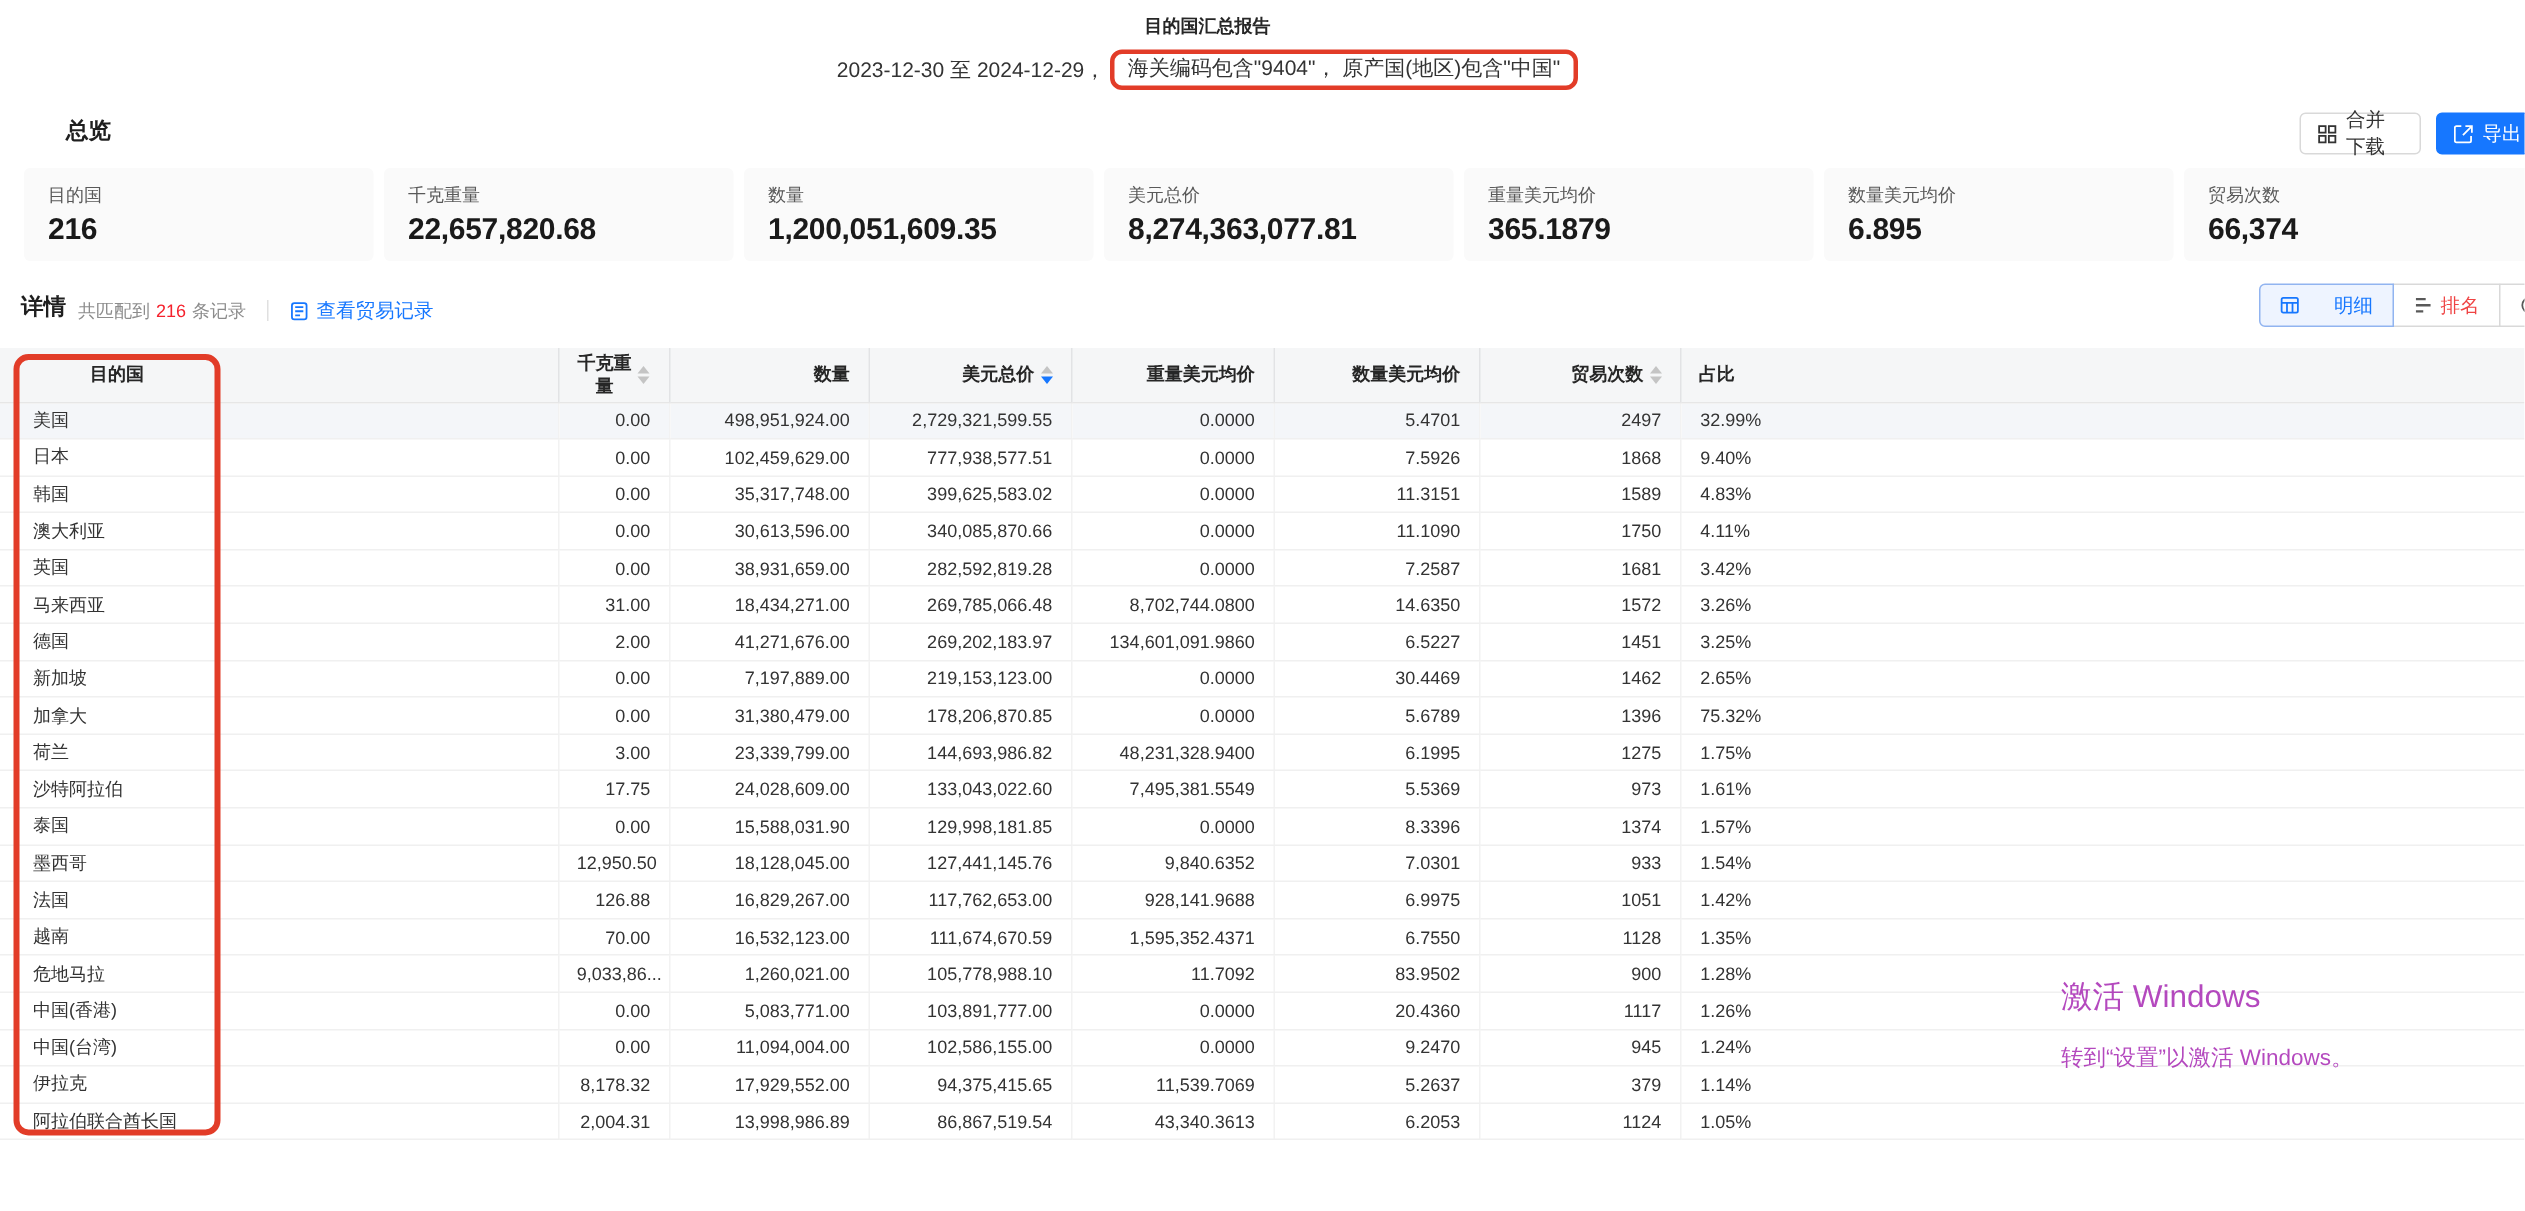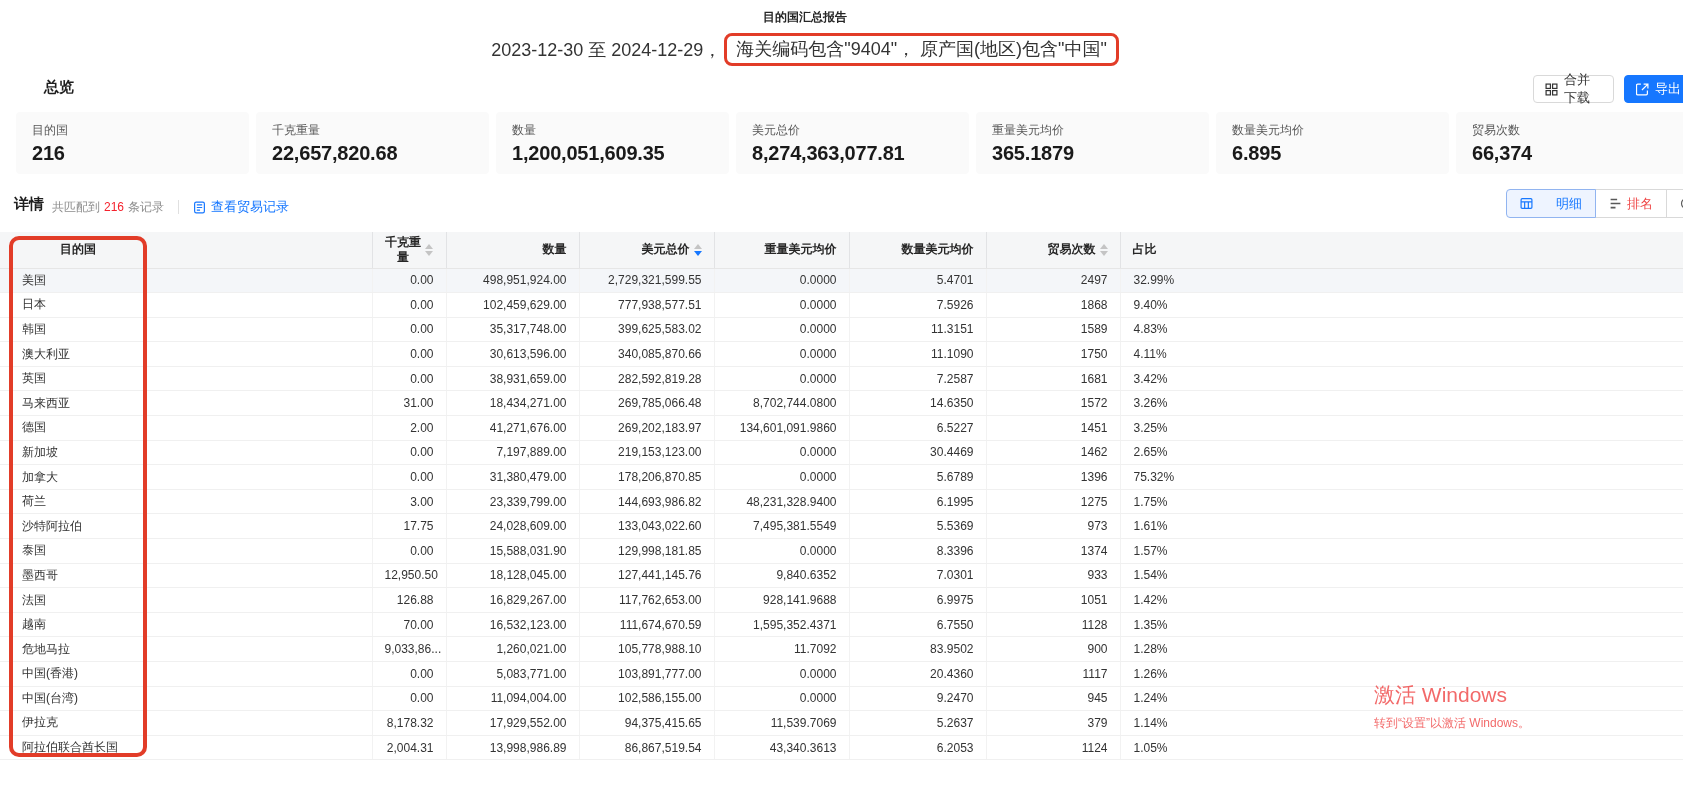--- a/index.html
+++ b/index.html
@@ -4,21 +4,21 @@
 <style>
   * { box-sizing: border-box; margin: 0; padding: 0; }
   html,body { width:1683px; height:807px; }
   body {
     font-family:"Liberation Sans","DejaVu Sans",sans-serif;
     background:#fff; color:#333; overflow:hidden; position:relative;
   }
   
   .report-head { width:1610px; padding-top:9px; text-align:center; }
   .report-title { font-size:12px; font-weight:600; color:#262626; }
-  .report-sub { margin-top:7px; display:flex; justify-content:center; align-items:center; font-size:18px; color:#333; }
+  .report-sub { margin-top:7px; display:flex; justify-content:center; align-items:center; font-size:14px; color:#333; }
   .red-annot-inline { border:3px solid #e23c28; border-radius:8px; padding:1px 9px 2px; margin-left:3px; }
   
   .section-label { position:absolute; left:14px; font-size:15px; font-weight:700; color:#1f1f1f; }
   .overview-label { top:78px;margin-left:30px; }
   .top-btn { position:absolute; top:75px; height:28px; display:flex; align-items:center; gap:6px;
              font-size:13px; padding:0 11px; border-radius:4px; cursor:pointer; }
   .btn-merge { left:1533px; width:81px; background:#fff; border:1px solid #d9d9d9; color:#333; }
   .btn-export { left:1624px; width:86px; background:#1677ff; border:1px solid #1677ff; color:#fff; }
   .cards { position:absolute; top:112px; left:16px; width:1680px; display:flex; gap:7px; }
   .card { width:233px; flex:0 0 233px; height:62px; background:#fafafa; border-radius:4px; padding:10px 16px; }
@@ -57,23 +57,23 @@
   .td-country { padding-left:22px !important; color:#262626; }
   .td-share { padding-left:13px !important; }
   .caret-group { display:inline-flex; flex-direction:column; margin-left:4px; }
   .caret { width:0; height:0; border-left:4px solid transparent; border-right:4px solid transparent; }
   .caret.up { border-bottom:5px solid #c4c4c4; margin-bottom:2px; }
   .caret.down { border-top:5px solid #c4c4c4; }
   .caret.down.active { border-top-color:#1677ff; }
   
   .red-annot-col { position:absolute; left:9px; top:236px; width:138px; height:521px;
                    border:4px solid #e23c28; border-radius:10px; z-index:5; pointer-events:none; }
-  .watermark { position:absolute; left:1374px; top:681px; z-index:6; color:#ef4444; opacity:0.8; pointer-events:none; }
+  .watermark { position:absolute; left:1374px; top:650px; z-index:6; color:#a21caf; opacity:0.8; pointer-events:none; }
   .watermark .wm1 { font-size:21px; }
-  .watermark .wm2 { font-size:12px; margin-top:6px; }
+  .watermark .wm2 { font-size:15px; margin-top:18px; }
   svg { display:block; }
 </style>
 </head>
 <body>
 
 <div class="report-head">
   <div class="report-title">目的国汇总报告</div>
   <div class="report-sub">
     <span>2023-12-30 至 2024-12-29，</span>
     <span class="red-annot-inline">

